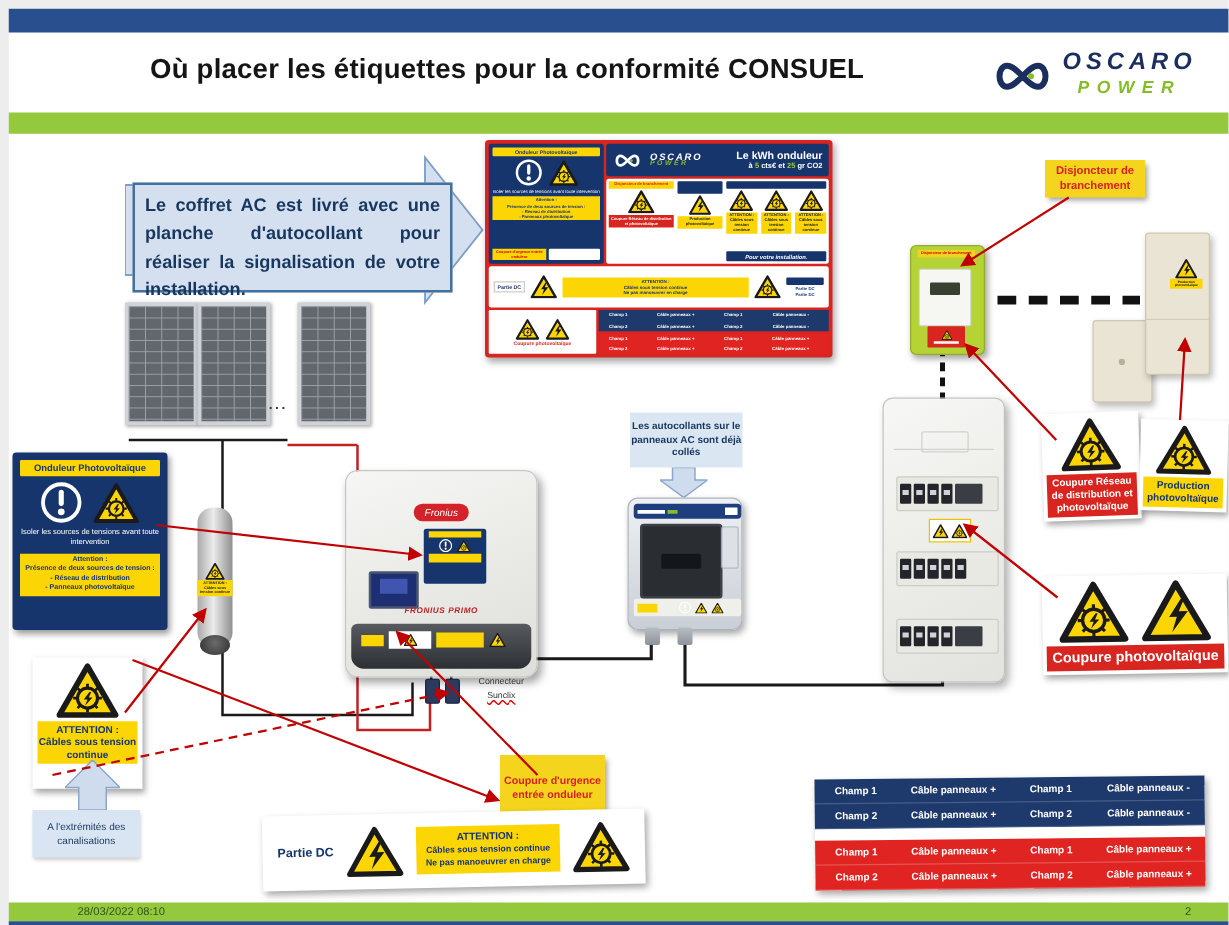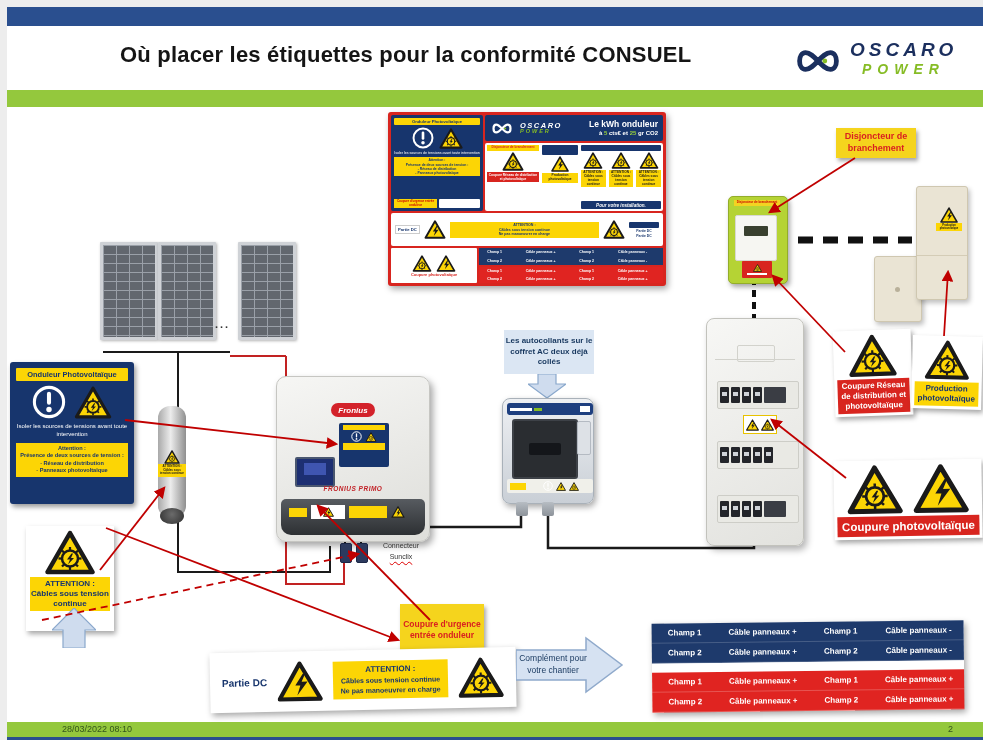--- a/index.html
+++ b/index.html
@@ -88,21 +88,21 @@
   .att-label{background:#fff;padding:4px 4px 3px;box-shadow:2px 3px 5px rgba(0,0,0,.35);
              display:flex;flex-direction:column;align-items:center;gap:2px;}
   .att-band{background:#fcd505;color:#17356d;font-weight:bold;font-size:8px;text-align:center;line-height:1.25;
             width:100%;padding:2px 0;}
   .canal-box{background:#d9e5f3;color:#17375e;font-size:8px;text-align:center;display:flex;align-items:center;
              justify-content:center;line-height:1.4;box-shadow:1px 2px 3px rgba(0,0,0,.2);}
   
   .inv-body{background:linear-gradient(160deg,#f6f6f4,#dededa);border:1px solid #c6c6c2;border-radius:10px;
             box-shadow:3px 4px 7px rgba(0,0,0,.35);}
   .inv-dark{background:linear-gradient(#575b60,#2d3033);border-radius:5px 5px 10px 10px;}
-  .fronius-pill{background:#d3222a;border-radius:8px;color:#fff;font-weight:bold;font-style:italic;font-size:8px;
+  .fronius-pill{background:#d3222a;border-radius:8px;color:#fff;font-weight:normal;font-style:italic;font-size:8px;
                 display:flex;align-items:center;justify-content:center;}
   .inv-sticker{background:#17356d;border-radius:2px;padding:2px;display:flex;flex-direction:column;gap:1px;align-items:center;}
   .inv-screen{background:#1d2f72;border:2px solid #49566f;border-radius:2px;}
   .primo{color:#c22026;font-weight:bold;font-style:italic;font-size:6.5px;letter-spacing:.5px;text-align:center;}
   .sunclix{font-size:7px;color:#333;text-align:center;line-height:1.5;}
   .sunclix .wavy{text-decoration:underline wavy #d00;text-underline-offset:2px;}
   .dc-conn{background:#2c3a5e;border-radius:2px;border:1px solid #1b2747;}
   
   .acbox{background:linear-gradient(#eef0f3,#c9cfd6);border:1px solid #a9b1b9;border-radius:8px;
          box-shadow:2px 3px 6px rgba(0,0,0,.35);}
@@ -214,20 +214,26 @@
     <path d="M178 352 V572 H330 V546" stroke="#1a1a1a" stroke-width="2" fill="none"></path>
     <path d="M286 356 V584 H344 V546" stroke="#c22222" stroke-width="2" fill="none"></path>
     <path d="M345 528 V545 M361 528 V545" stroke="#1a1a1a" stroke-width="2" fill="none"></path>
     <path d="M372 527 H521 V506" stroke="#1a1a1a" stroke-width="2.5" fill="none"></path>
     <path d="M548 506 V548 H754 V536" stroke="#1a1a1a" stroke-width="2.5" fill="none"></path>
     <path d="M754 278 V322" stroke="#111" stroke-width="4" stroke-dasharray="7 5" fill="none"></path>
     <path d="M798 240 H912" stroke="#111" stroke-width="7" stroke-dasharray="15 10" fill="none"></path>
     <path d="M288 246 V336" stroke="#cfc51f" stroke-width="2" fill="none"></path>
   </svg>
 
+  <div class="abs z10" style="left:100px;top:120px;width:288px;height:128px;">
+    <svg width="288" height="128">
+      <polygon points="0,28 240,28 240,6 286,64 240,122 240,100 0,100" fill="#d4e0f0" stroke="#7f9fc6" stroke-width="1.5"></polygon>
+    </svg>
+    <div class="abs callout-text" style="left:6px;top:26px;width:236px;height:72px;border:2px solid #41719c;background:#d4e0f0;padding:6px 8px;">Le coffret AC est livré avec une planche d'autocollant pour réaliser la signalisation de votre installation.</div>
+  </div>
 
   <div class="abs sheet z10" style="left:388px;top:112px;width:272px;height:168px;">
     <div class="sh-row1">
       <div class="sh-ond">
         <div class="sh-ond-title ybox">Onduleur Photovoltaïque</div>
         <div class="sh-icons">
           <svg class="tri" width="22" height="22">
               <use href="#circle-excl"></use>
             </svg>
           <svg class="tri" width="24" height="21">
@@ -408,20 +414,21 @@
       </svg>
     <div class="att-band">
       <div>ATTENTION :</div>
       <div>Câbles sous tension continue</div>
     </div>
   </div>
 
   <svg class="abs z10" style="left:52px;top:608px;" width="44" height="40">
     <polygon points="22,0 44,22 33,22 33,40 11,40 11,22 0,22" fill="#cfdcee" stroke="#8aa8cc" stroke-width="1.2"></polygon>
   </svg>
+  <div class="abs canal-box z10" style="left:26px;top:648px;width:86px;height:38px;">A l'extrémités des canalisations</div>
 
   <div class="abs inv-body z10" style="left:276px;top:376px;width:152px;height:164px;">
     <div class="abs fronius-pill" style="left:54px;top:26px;width:44px;height:14px;">Fronius</div>
     <div class="abs inv-sticker" style="left:62px;top:46px;width:46px;height:40px;">
       <div style="background:#fcd505;width:90%;height:5px;"></div>
       <div style="display:flex;gap:3px;align-items:center;">
         <svg class="tri" width="11" height="11">
             <use href="#circle-excl"></use>
           </svg>
         <svg class="tri" width="12" height="10">
@@ -450,21 +457,21 @@
     </div>
   </div>
 
   <div class="abs dc-conn z10" style="left:340px;top:543px;width:10px;height:18px;"></div>
   <div class="abs dc-conn z10" style="left:356px;top:543px;width:10px;height:18px;"></div>
   <div class="abs sunclix z10" style="left:372px;top:541px;width:58px;">
     <div>Connecteur</div>
     <div class="wavy">Sunclix</div>
   </div>
 
-  <div class="abs small-callout z10" style="left:504px;top:330px;width:90px;height:44px;">Les autocollants sur le coffret AC deux déjà collés</div>
+  <div class="abs small-callout z10" style="left:504px;top:330px;width:90px;height:44px;">Les autocollants sur le panneaux AC sont déjà collés</div>
   <svg class="abs z10" style="left:528px;top:374px;" width="38" height="24">
     <polygon points="10,0 28,0 28,10 38,10 19,24 0,10 10,10" fill="#cfdcee" stroke="#8aa8cc" stroke-width="1.2"></polygon>
   </svg>
 
   <div class="abs acbox z10" style="left:502px;top:398px;width:90px;height:104px;">
     <div class="ac-top abs" style="left:4px;top:4px;width:80px;height:12px;">
       <div style="background:#fff;width:22px;height:3px;"></div>
       <div style="background:#86bc25;width:8px;height:3px;"></div>
       <div style="background:#fff;width:10px;height:6px;margin-left:auto;"></div>
     </div>
@@ -586,26 +593,20 @@
     <div class="att">
       <div style="font-size:8px;">ATTENTION :</div>
       <div>Câbles sous tension continue</div>
       <div>Ne pas manoeuvrer en charge</div>
     </div>
     <svg class="tri" width="48" height="42">
         <use href="#tri-pv"></use>
       </svg>
   </div>
 
-  <div class="abs z10" style="left:516px;top:636px;width:108px;height:58px;">
-    <svg width="108" height="58">
-      <polygon points="0,14 70,14 70,2 106,29 70,56 70,44 0,44" fill="#d6e2f2" stroke="#8fa9cb" stroke-width="1.5"></polygon>
-    </svg>
-    <div class="abs" style="left:2px;top:17px;width:70px;font-size:8.5px;color:#17375e;text-align:center;line-height:1.4;">Complément pour votre chantier</div>
-  </div>
 
   <div class="abs ctable z10" style="left:652px;top:622px;width:312px;transform:rotate(-.6deg);">
     <div class="cblock-blue">
       <div class="crow">
           <span class="cc1">Champ 1</span>
           <span class="cc2">Câble panneaux +</span>
           <span class="cc1">Champ 1</span>
           <span class="cc2">Câble panneaux -</span>
         </div>
       <div class="crow">

